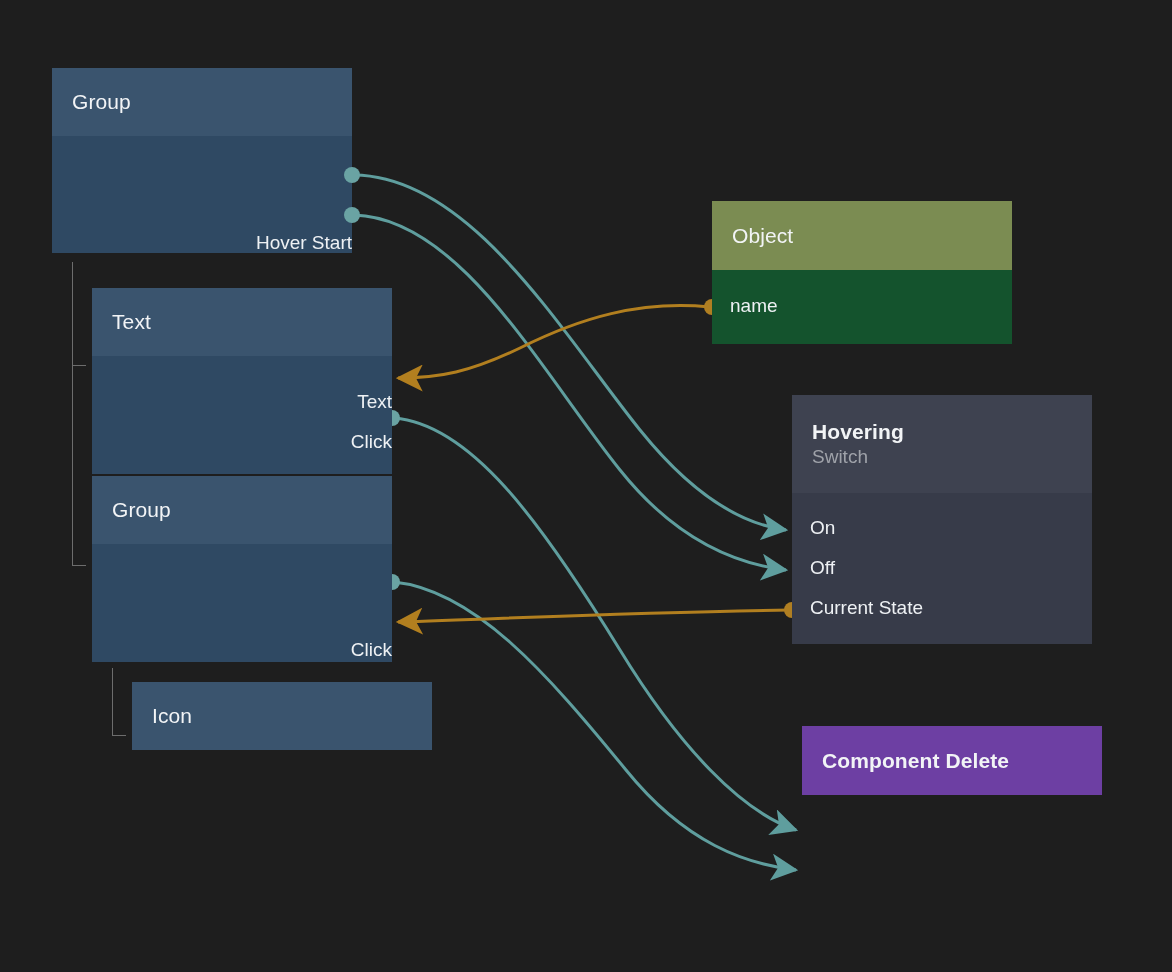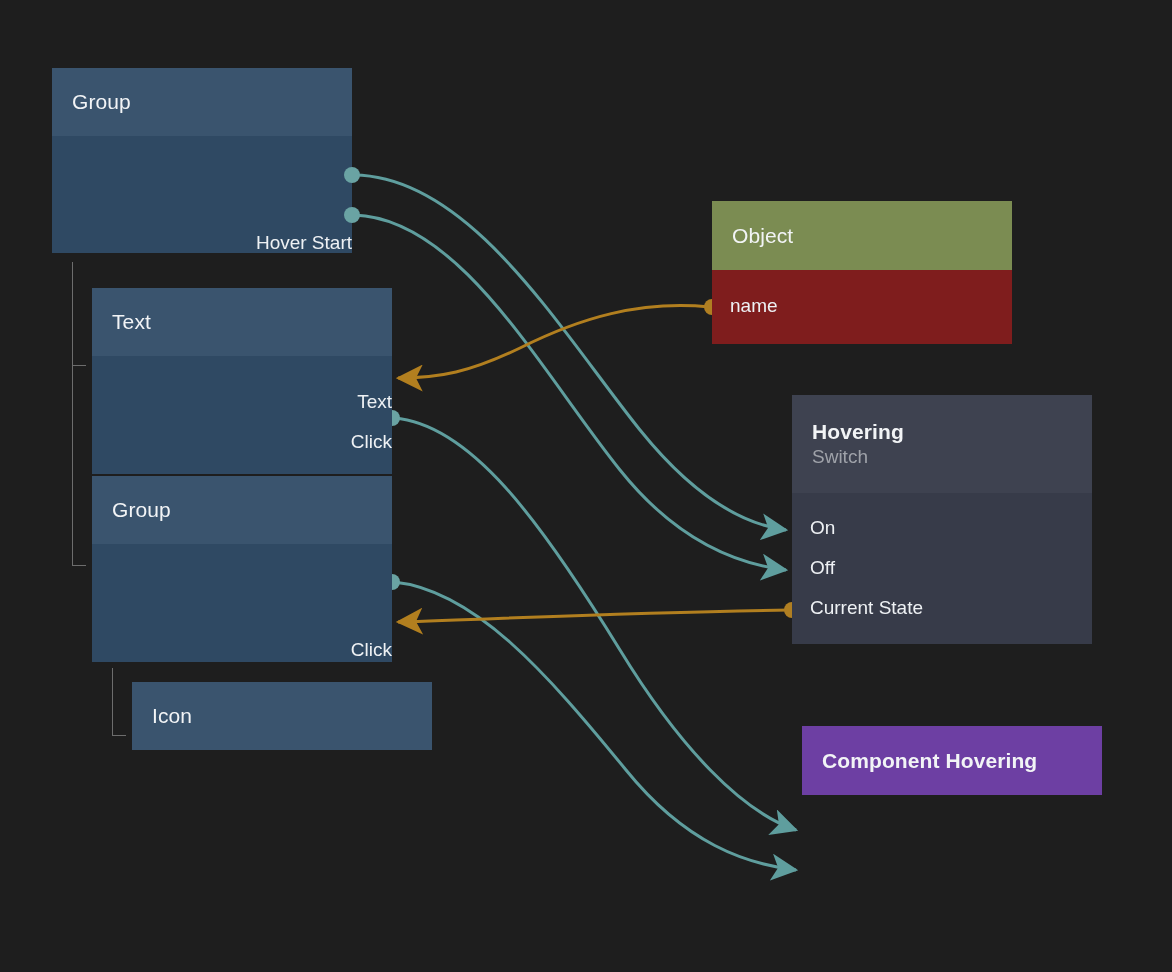--- a/index.html
+++ b/index.html
@@ -103,21 +103,21 @@
   <div class="node" style="left:132px;top:682px;width:300px;height:68px;">
     <div class="node-header" style="height:68px;background:#3a546e;">
       <div class="node-title">Icon</div>
     </div>
   </div>
 
   <div class="node" style="left:712px;top:201px;width:300px;height:171px;">
     <div class="node-header" style="height:69px;background:#7b8c52;">
       <div class="node-title">Object</div>
     </div>
-    <div class="node-body" style="height:74px;background:#7f1d1d;">
+    <div class="node-body" style="height:74px;background:#14532d;">
       <div class="port in-left" style="top:24px;">
         <span>name</span>
       </div>
     </div>
   </div>
 
   <div class="node" style="left:792px;top:395px;width:300px;height:249px;">
     <div class="node-header" style="height:98px;background:#3e4250;">
       <div class="node-title bold">Hovering</div>
       <div class="node-sub">Switch</div>
@@ -130,17 +130,17 @@
         <span>Off</span>
       </div>
       <div class="port in-left" style="top:103px;">
         <span>Current State</span>
       </div>
     </div>
   </div>
 
   <div class="node" style="left:802px;top:726px;width:300px;height:181px;">
     <div class="node-header" style="height:69px;background:#6d3fa3;">
-      <div class="node-title bold">Component Hovering</div>
+      <div class="node-title bold">Component Delete</div>
     </div>
   </div>
 
 </div>
 
 </body></html>

